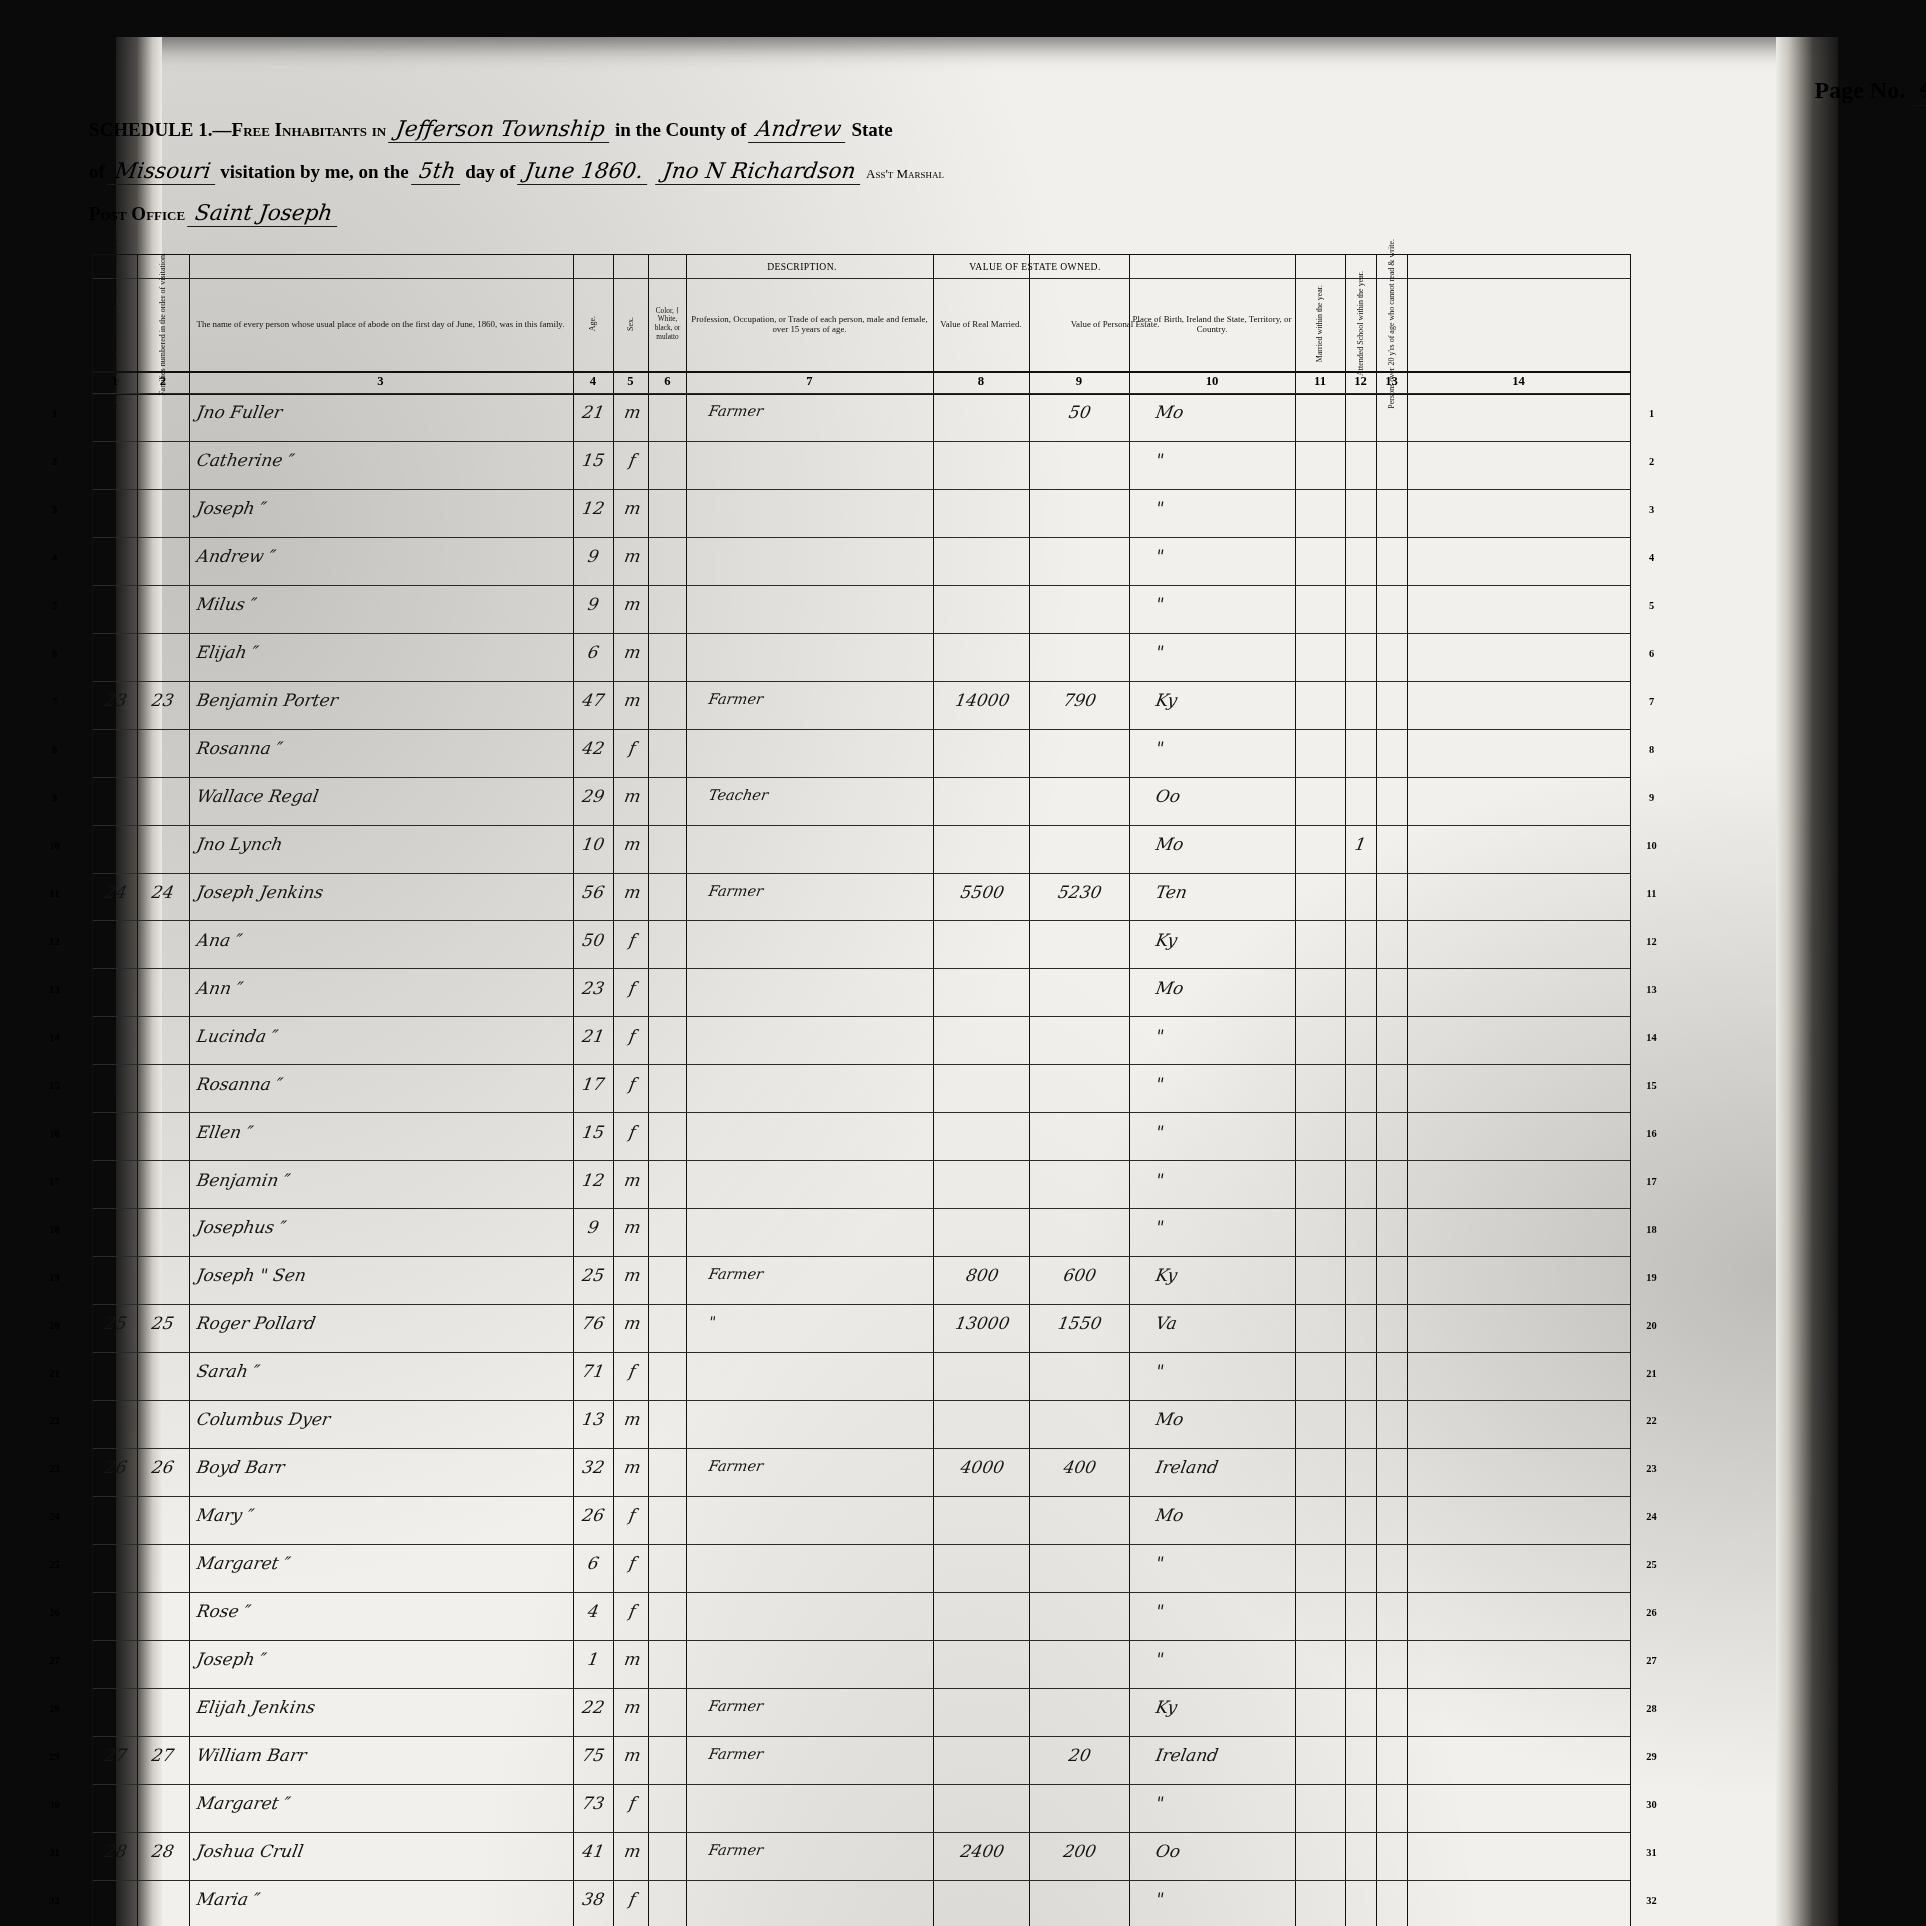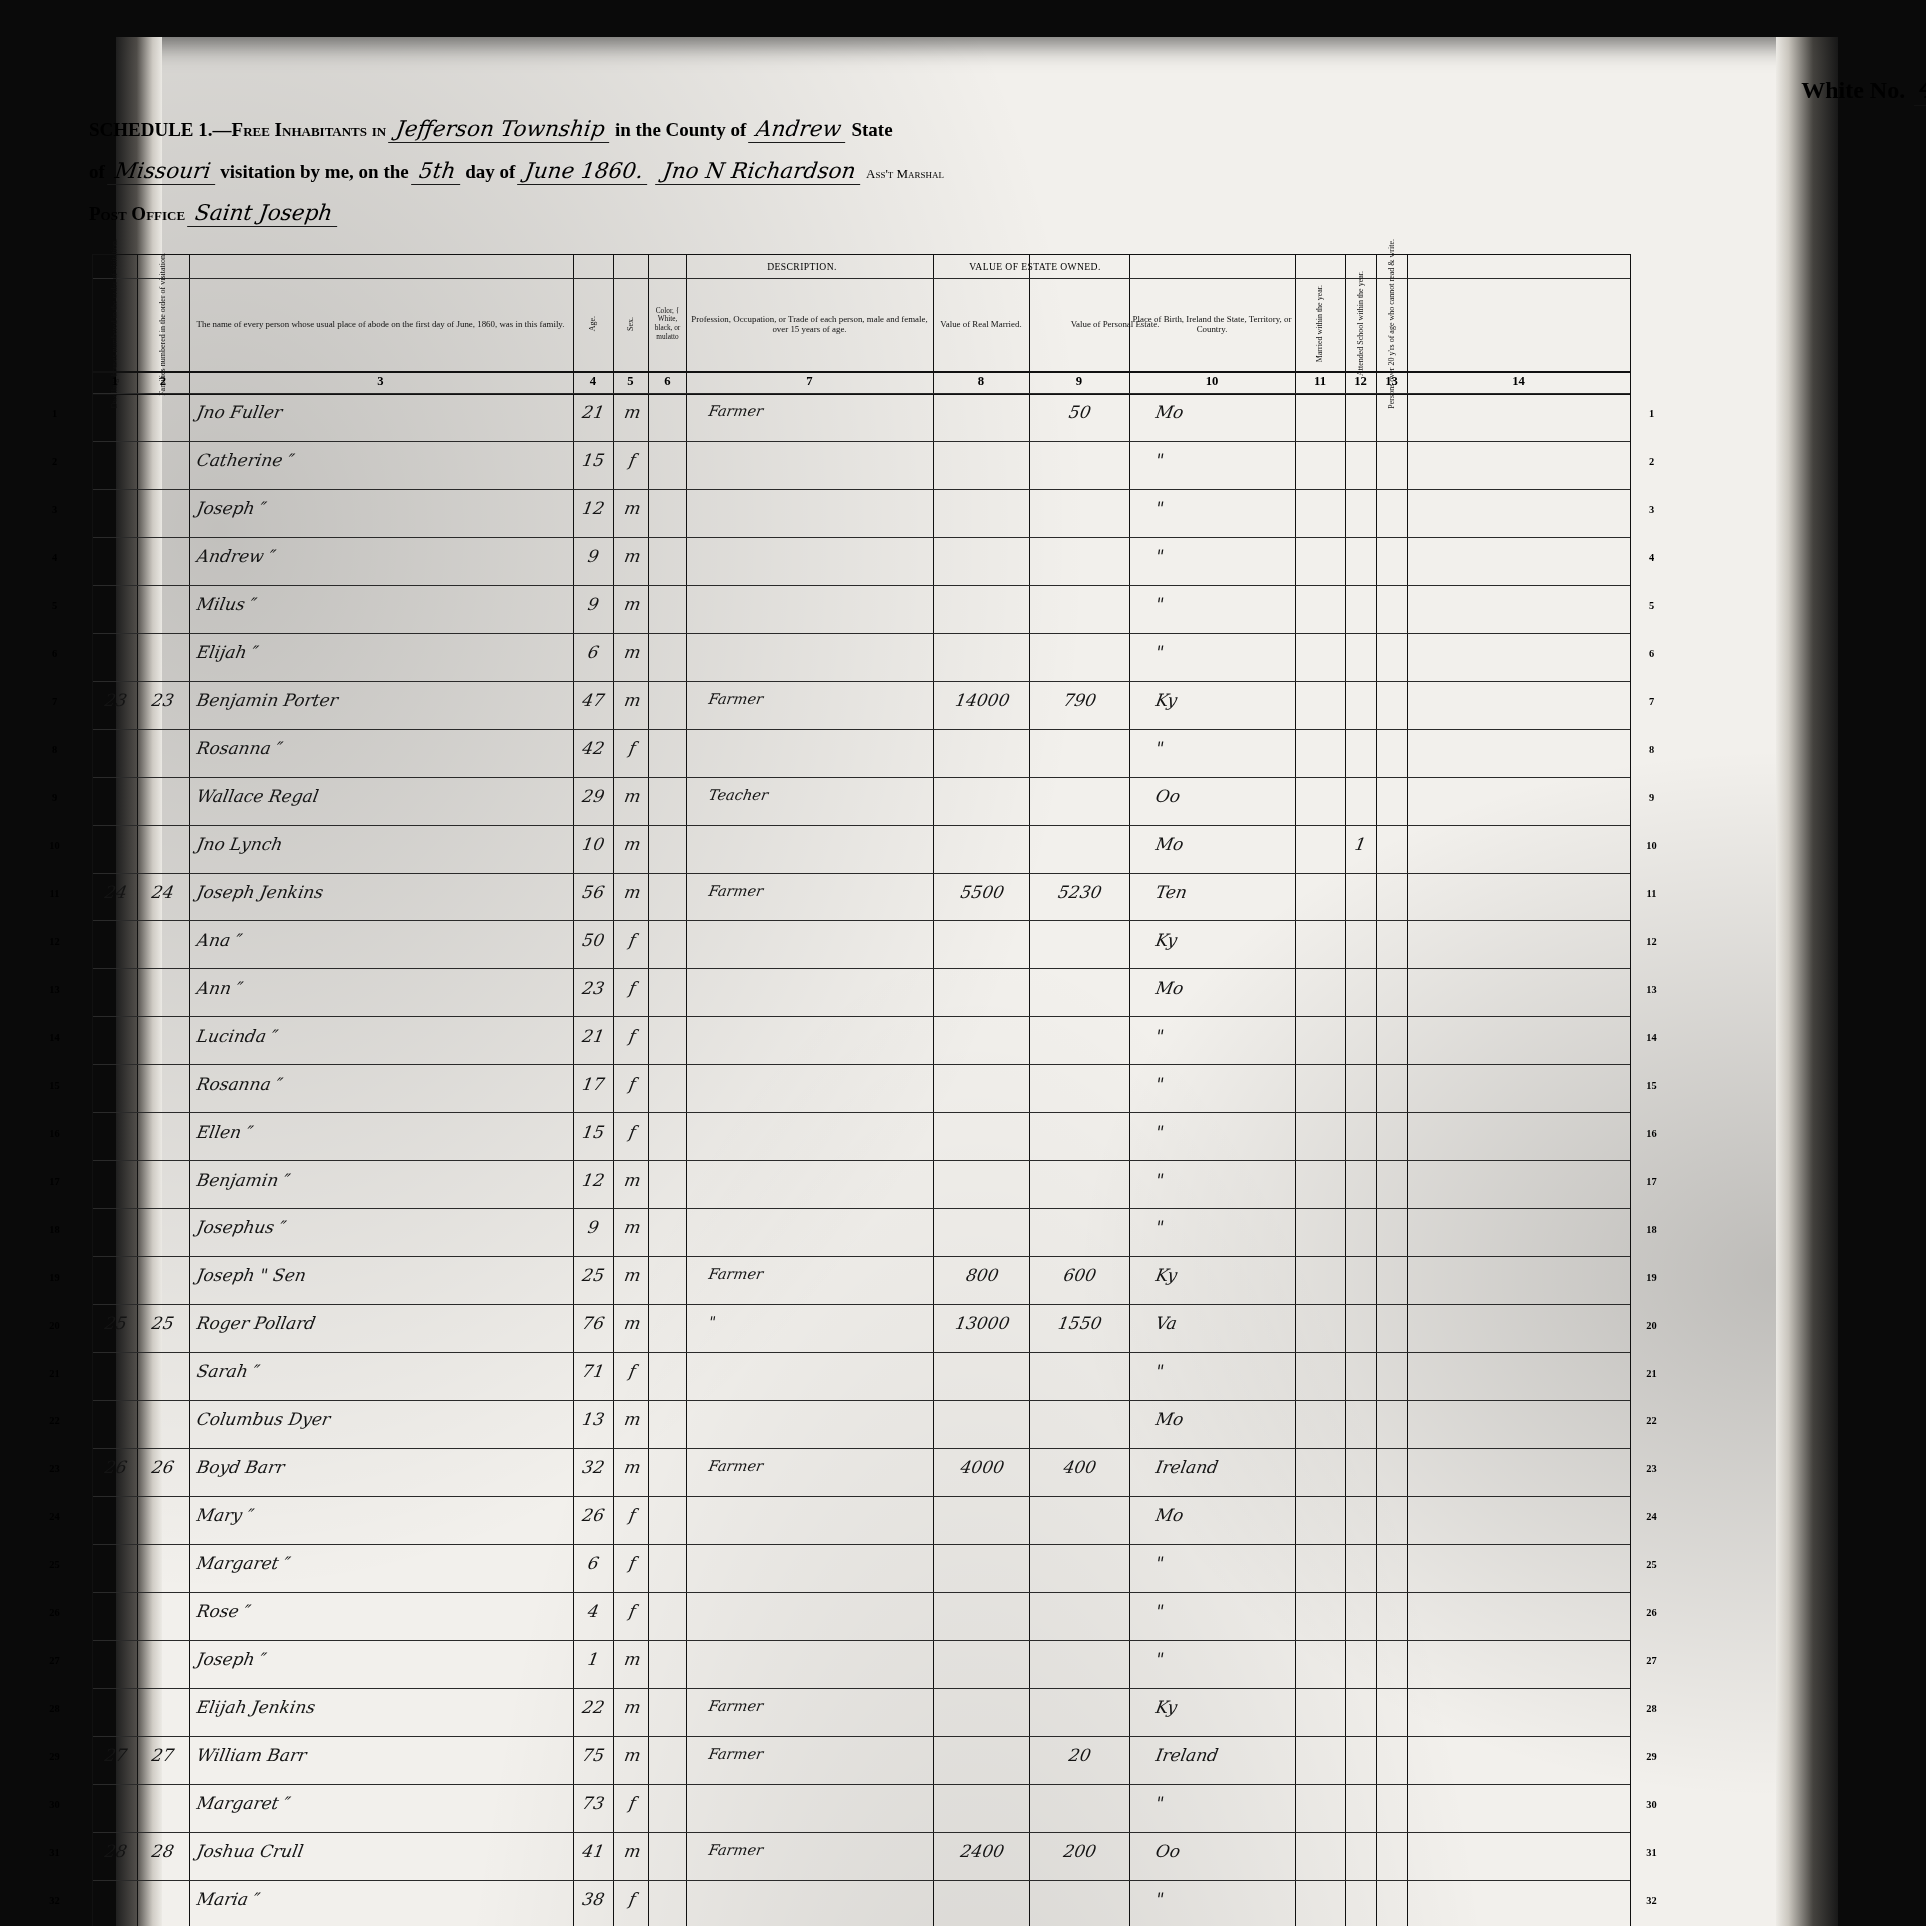--- a/index.html
+++ b/index.html
@@ -50,21 +50,21 @@
 </style>
 </head>
 <body>
 
 <div class="page">
   <div class="paper"></div>
   <div class="leftdark"></div>
   <div class="rightdark"></div>
 
   <div class="pageno">
-    <span>White No.</span><span class="num">4</span>
+    <span>Page No.</span><span class="num">4</span>
   </div>
 
   <div class="hdrline hdr1">
     <b class="sc">SCHEDULE 1.—Free Inhabitants in</b><span class="script">Jefferson Township</span><b>in the County of</b><span class="script">Andrew</span><b>State</b>
   </div>
   <div class="hdrline hdr2">
     <b>of</b><span class="script">Missouri</span><b>visitation by me, on the</b><span class="script">5th</span><b>day of</b><span class="script">June 1860.</span><span class="script">Jno N Richardson</span><span class="small">Ass't Marshal</span>
   </div>
   <div class="hdrline hdr3">
     <b class="sc">Post Office</b><span class="script">Saint Joseph</span>

